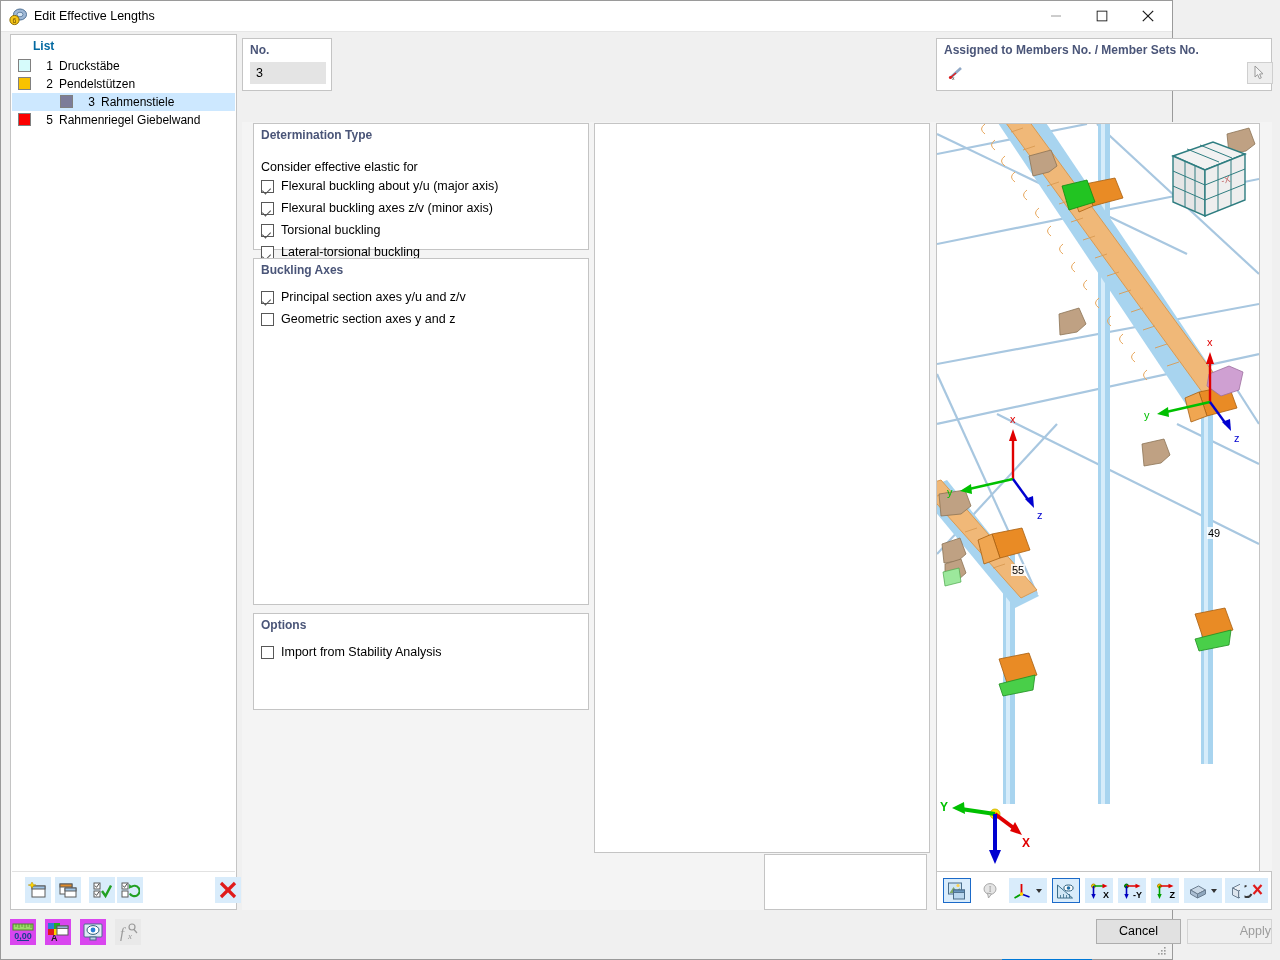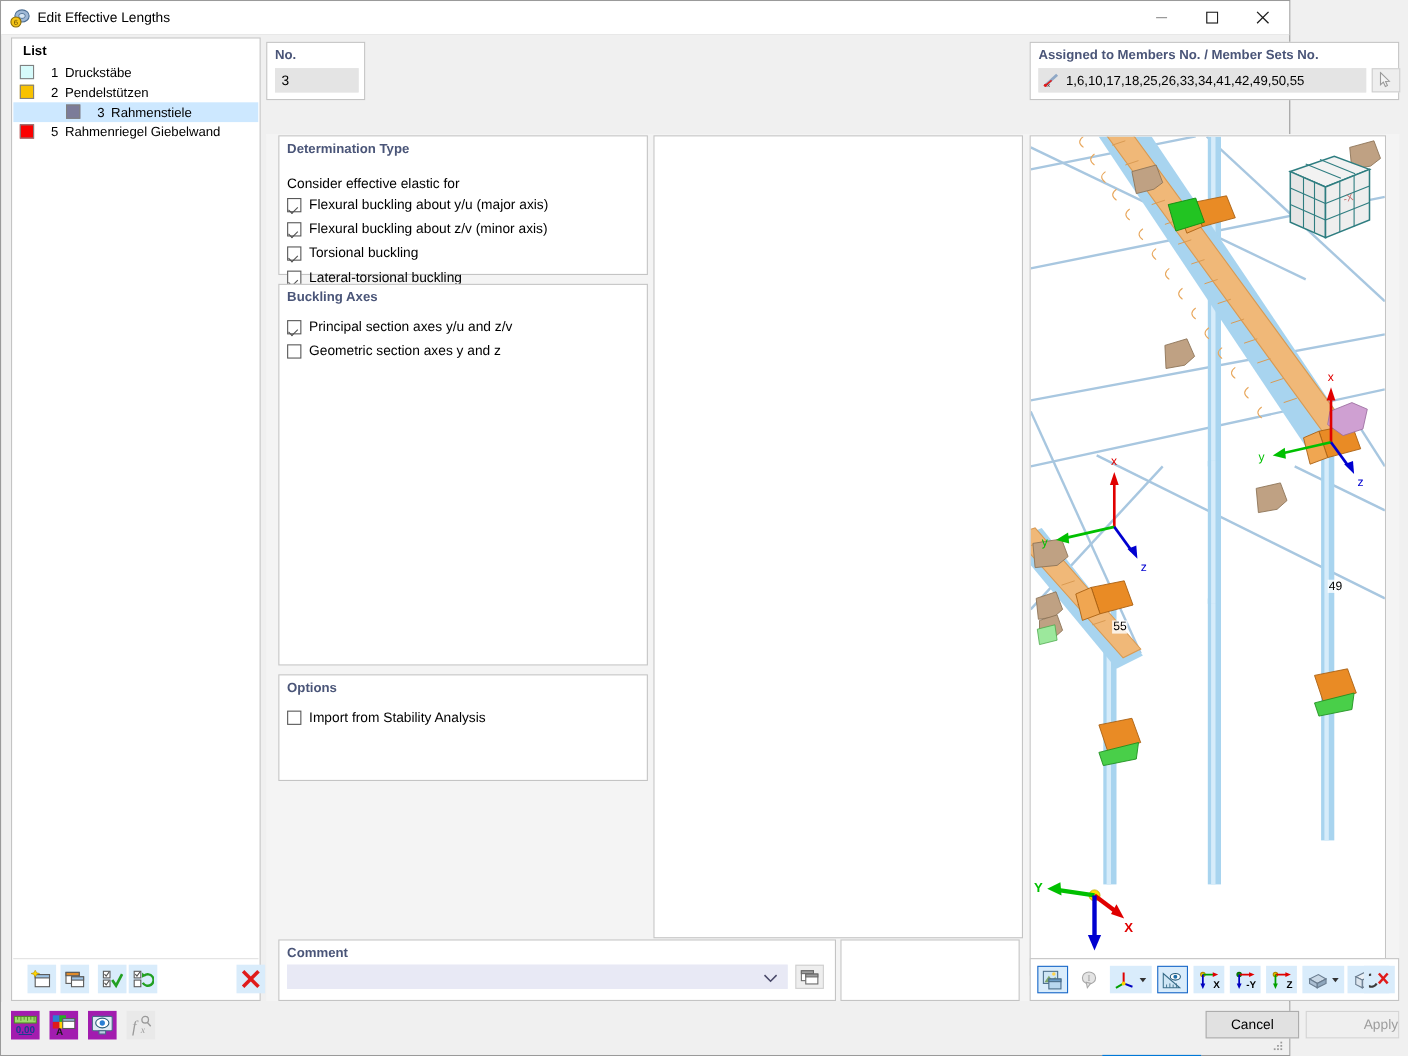--- a/index.html
+++ b/index.html
@@ -17,21 +17,21 @@
   .title-icon{position:absolute;left:8px;top:6px;width:19px;height:19px;}
   .title-text{position:absolute;left:33px;top:8px;font-size:12.5px;color:#000;}
   .winbtn{position:absolute;top:0;width:46px;height:30px;cursor:default;}
   .winbtn svg{position:absolute;left:50%;top:50%;transform:translate(-50%,-50%);}
   .wb-min{right:93px;}
   .wb-max{right:47px;}
   .wb-close{right:1px;}
 
   
   .listpanel{position:absolute;left:9px;top:33px;width:227px;height:876px;background:#fff;border:1px solid #c4c4c4;box-sizing:border-box;}
-  .list-hdr{position:absolute;left:10px;top:4px;font-size:12px;color:#000000;font-weight:bold;}
+  .list-hdr{position:absolute;left:22px;top:4px;font-size:12px;color:#0369a1;font-weight:bold;}
   .list-body{position:absolute;left:1px;top:22px;right:1px;bottom:38px;overflow:hidden;}
   .list-row{position:relative;height:18px;line-height:18px;padding-left:6px;white-space:nowrap;}
   .list-row.sel{background:#cde8ff;padding-left:48px;}
   .swatch{display:inline-block;width:13px;height:13px;vertical-align:-2px;border:1px solid #808080;box-sizing:border-box;margin-right:8px;}
   .lnum{display:inline-block;width:14px;text-align:right;margin-right:6px;font-size:12px;}
   .lname{font-size:12px;}
   .list-toolbar{position:absolute;left:1px;bottom:1px;right:1px;height:36px;background:#fff;border-top:1px solid #e2e2e2;}
   .tb-btn{position:absolute;top:5px;width:26px;height:26px;background:#d9ecfb;border:1px solid transparent;box-sizing:border-box;}
   .tb-btn svg{position:absolute;left:50%;top:50%;transform:translate(-50%,-50%);}
 
@@ -94,21 +94,21 @@
   .v3dtb{position:absolute;left:935px;top:870px;width:336px;height:39px;background:#fff;border:1px solid #c4c4c4;box-sizing:border-box;}
   .v3btn{position:absolute;top:6px;height:25px;background:#d9ecfb;border:1px solid transparent;box-sizing:border-box;}
   .v3btn.sel{border:1px solid #1b6ac9;}
   .v3btn.dis{background:transparent;}
   .v3btn svg{position:absolute;left:50%;top:50%;transform:translate(-50%,-50%);}
   .v3btn .cap{position:absolute;right:3px;bottom:2px;font-size:9px;font-weight:bold;}
   .arr{position:absolute;right:4px;top:50%;margin-top:-2px;width:0;height:0;border-left:3.5px solid transparent;border-right:3.5px solid transparent;border-top:4px solid #333;}
 
   
   .bottombar{position:absolute;left:0;bottom:0;width:100%;height:48px;background:#f0f0f0;}
-  .bb-btn{position:absolute;top:8px;width:26px;height:26px;background:#a21caf;border:1px solid transparent;box-sizing:border-box;}
+  .bb-btn{position:absolute;top:8px;width:26px;height:26px;background:#d946ef;border:1px solid transparent;box-sizing:border-box;}
   .bb-btn.dis{background:#e9e9e9;}
   .bb-btn svg{position:absolute;left:50%;top:50%;transform:translate(-50%,-50%);}
   .dlgbtn{position:absolute;top:8px;height:25px;line-height:23px;text-align:center;font-size:12.5px;background:#e1e1e1;border:1px solid #adadad;box-sizing:border-box;font-family:"Liberation Sans",sans-serif;}
   .dlgbtn.default{background:#e1e1e1;border:2px solid #0078d7;}
   .dlgbtn.dis{color:#9d9d9d;background:#efefef;border:1px solid #d4d4d4;}
   .grip{position:absolute;right:5px;bottom:4px;width:10px;height:10px;}
 
   
   .scene{position:absolute;left:0;top:0;width:322px;height:762px;}
   .memnum{position:absolute;font-size:11px;background:#ffffffcc;padding:0 1px;}
@@ -212,21 +212,20 @@
   </div>
 
   <div class="fieldbox nobox">
     <span class="fl">No.</span>
     <input class="inp no-input" readonly="" value="3" style="">
   </div>
 
 
   <div class="fieldbox assignbox">
     <span class="fl">Assigned to Members No. / Member Sets No.</span>
-    <input class="inp assign-input" readonly="" value="1,6,10,17,18,25,26,33,34,41,42,49,50,55" style="">
     <span class="assign-memicon">
       <svg width="16" height="15" viewBox="0 0 16 15">
         <line x1="2" y1="12" x2="13" y2="2" stroke="#8fa8c6" stroke-width="2.6"></line>
         <line x1="2" y1="12" x2="8" y2="7" stroke="#e01b1b" stroke-width="1.4"></line>
         <circle cx="2.4" cy="11.6" r="1.5" fill="#e01b1b"></circle>
         <text x="4" y="13.5" font-size="5" fill="#2b2b2b" font-family="Liberation Sans">x</text>
       </svg>
     </span>
     <div class="assign-pick">
       <svg width="16" height="16" viewBox="0 0 16 16">
@@ -241,21 +240,21 @@
     <div class="colA">
 
       <div class="group g-det">
         <span class="g-title">Determination Type</span>
         <span class="ctext" style="left:7px;top:36px;">Consider effective elastic for</span>
 
         <div class="cb checked" style="left:7px;top:56px;"></div>
         <span class="cbl" style="left:27px;top:55px;">Flexural buckling about y/u (major axis)</span>
 
         <div class="cb checked" style="left:7px;top:78px;"></div>
-        <span class="cbl" style="left:27px;top:77px;">Flexural buckling about z/v (minor axis)</span>
+        <span class="cbl" style="left:27px;top:77px;">Flexural buckling axes z/v (minor axis)</span>
 
         <div class="cb checked" style="left:7px;top:100px;"></div>
         <span class="cbl" style="left:27px;top:99px;">Torsional buckling</span>
 
         <div class="cb checked" style="left:7px;top:122px;"></div>
         <span class="cbl" style="left:27px;top:121px;">Lateral-torsional buckling</span>
 
         <span class="ctext" style="left:7px;top:153px;"><span>Determination of elastic critical moment M</span><sub>cr</sub></span>
 
         <div class="rb checked" style="left:7px;top:173px;"></div>
@@ -459,37 +458,20 @@
             <text x="-4" y="68" font-size="12" fill="#0000d0" font-family="Liberation Sans" font-weight="bold">Z</text>
           </g>
         </svg>
 
         <span class="memnum" style="left:74px;top:440px;">55</span>
         <span class="memnum" style="left:270px;top:403px;">49</span>
       </div>
     </div>
   </div>
 
-  <div class="commentbox">
-    <span class="fl">Comment</span>
-    <input class="comment-input" placeholder="" style="">
-    <span class="comment-caret">
-      <svg width="13" height="9" viewBox="0 0 13 9">
-          <path d="M1 1.5 L6.5 7 L12 1.5" fill="none" stroke="#4a4a6a" stroke-width="1.4"></path>
-        </svg>
-    </span>
-    <div class="comment-btn">
-      <svg width="17" height="15" viewBox="0 0 17 15">
-        <rect x="1" y="2" width="11" height="9" fill="#fff" stroke="#6a6a6a"></rect>
-        <rect x="1" y="2" width="11" height="2.6" fill="#9e9e9e" stroke="#6a6a6a"></rect>
-        <rect x="5" y="5" width="11" height="9" fill="#fff" stroke="#6a6a6a"></rect>
-        <rect x="5" y="5" width="11" height="2.6" fill="#9e9e9e" stroke="#6a6a6a"></rect>
-      </svg>
-    </div>
-  </div>
   <div class="rightstub"></div>
 
   <div class="v3dtb">
     <div class="v3btn sel" style="left:6px;width:28px;">
       <svg width="19" height="18" viewBox="0 0 19 18">
         <rect x="1" y="1" width="13" height="11" fill="#cfe6f5" stroke="#4a6d8a"></rect>
         <polygon points="2,11 6,5 9,9 12,6 13,11" fill="#7fa86a"></polygon>
         <circle cx="10.5" cy="3.5" r="1.6" fill="#ffd34d"></circle>
         <rect x="6" y="8" width="11" height="9" fill="#b9d7ef" stroke="#4a6d8a"></rect>
         <rect x="6" y="8" width="11" height="2.4" fill="#6c9bc4" stroke="#4a6d8a"></rect>

